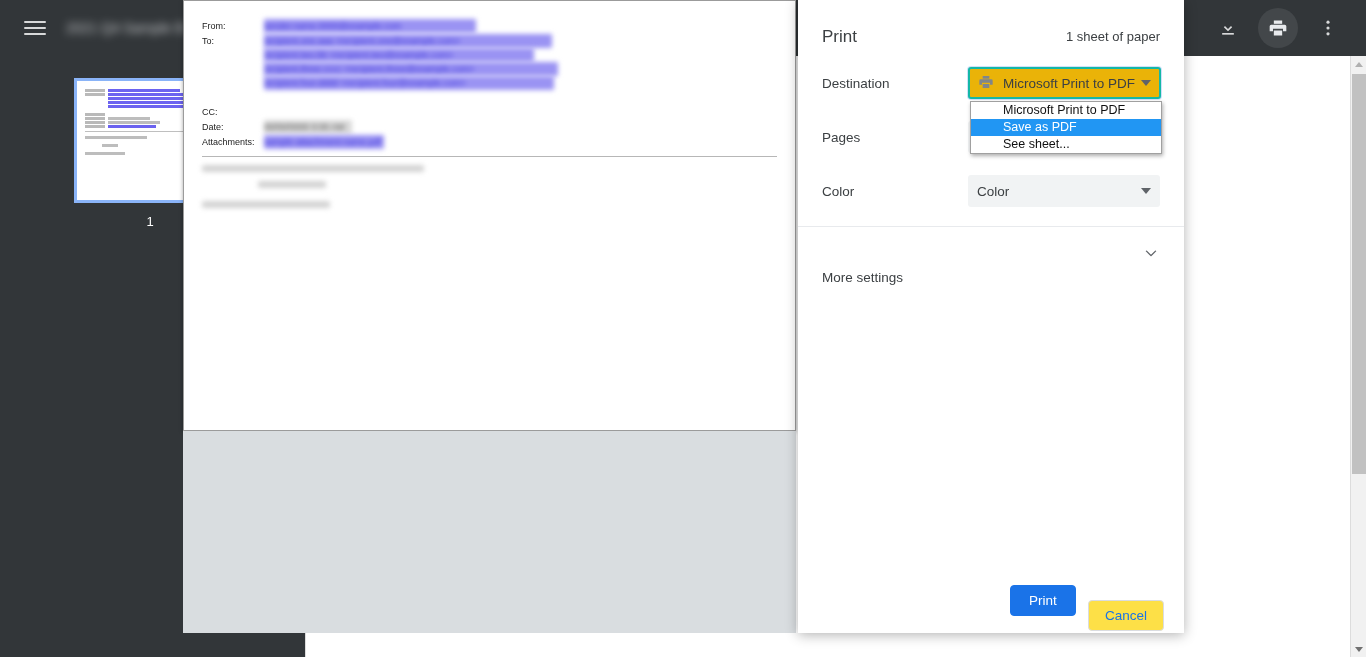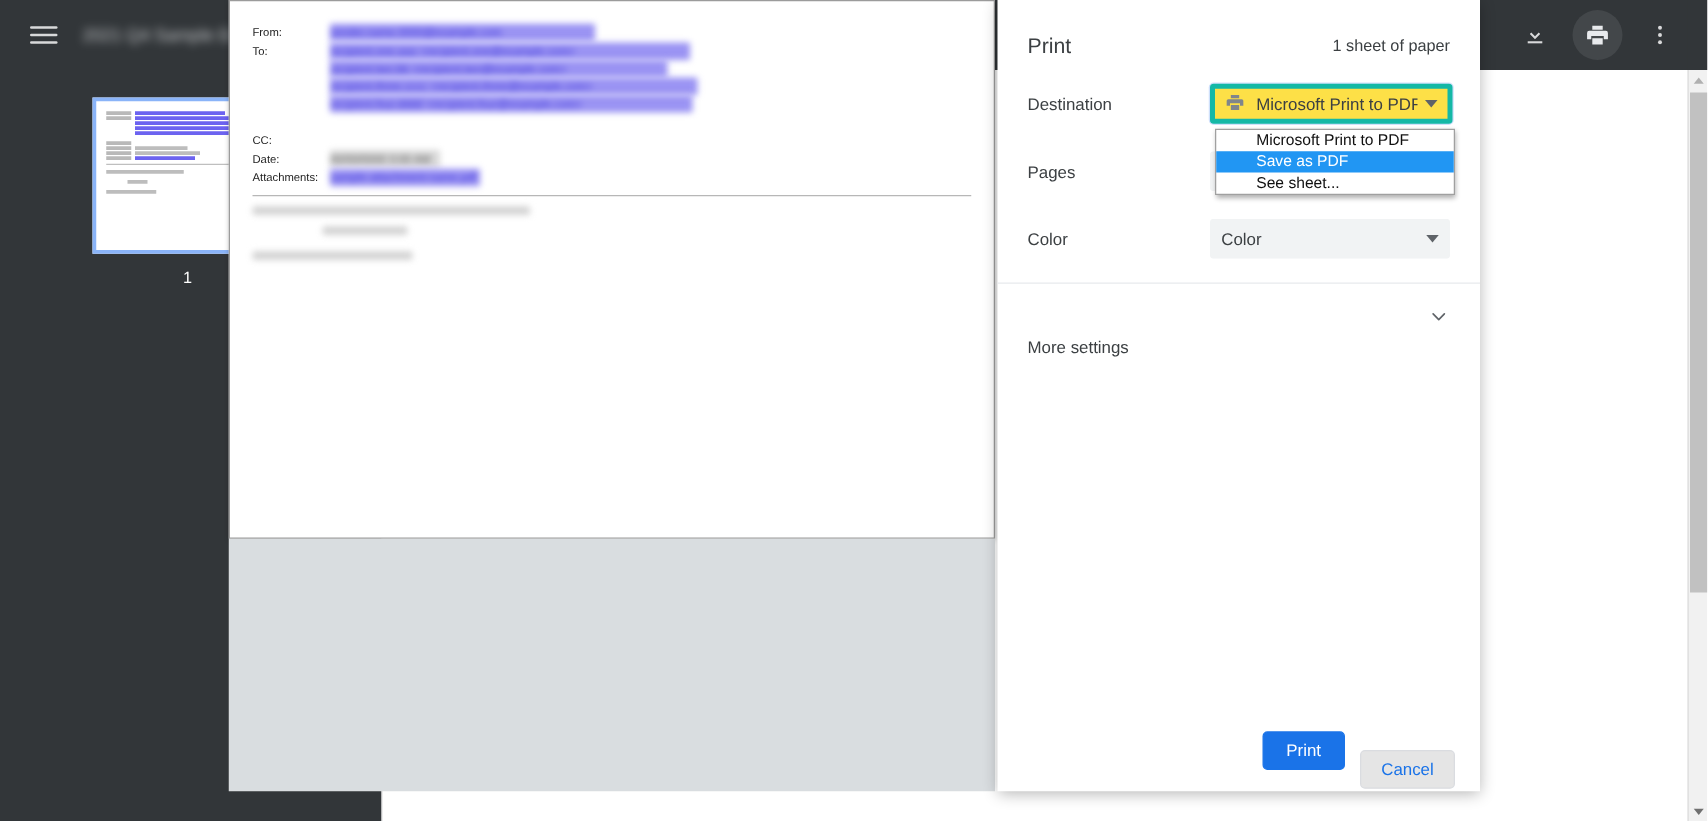--- a/index.html
+++ b/index.html
@@ -209,22 +209,22 @@
     background: #f1f3f4;
     border: 1px solid transparent;
     border-radius: 3px;
     display: flex; align-items: center;
     padding: 0 8px;
     font-size: 13.5px; color: #3c4043;
     cursor: pointer;
     user-select: none;
   }
   .pd-select.focused {
-    background: #fde047;
-    border: 4px solid #14b8a6;
+    background: #eab308;
+    border: 2px solid #14b8a6;
     box-shadow: 0 0 0 1px #cfe0fb;
   }
   .pd-select .printer-ico { margin-right: 9px; flex: 0 0 auto; }
   .pd-select .sel-text { flex: 1 1 auto; white-space: nowrap; overflow: hidden; }
   .pd-select .caret {
     width: 0; height: 0;
     border-left: 5px solid transparent;
     border-right: 5px solid transparent;
     border-top: 6px solid #5f6368;
     margin-left: 6px;
@@ -283,21 +283,21 @@
     border-radius: 4px;
     font-size: 13.5px;
     display: flex; align-items: center; justify-content: center;
     cursor: pointer;
     padding: 0 16px;
   }
   .btn-primary {
     background: #1a73e8; color: #ffffff; border: 1px solid #1a73e8;
   }
   .btn-secondary {
-    background: #e5e5e5; color: #1a73e8; border: 1px solid #dadce0; margin-top: 31px;
+    background: #fde047; color: #1a73e8; border: 1px solid #dadce0; margin-top: 31px;
   }
 
   
   .vscroll {
     position: absolute;
     right: 0; top: 56px;
     width: 16px; height: 601px;
     background: #f1f1f1;
     border-left: 1px solid #dcdcdc;
     z-index: 8;

